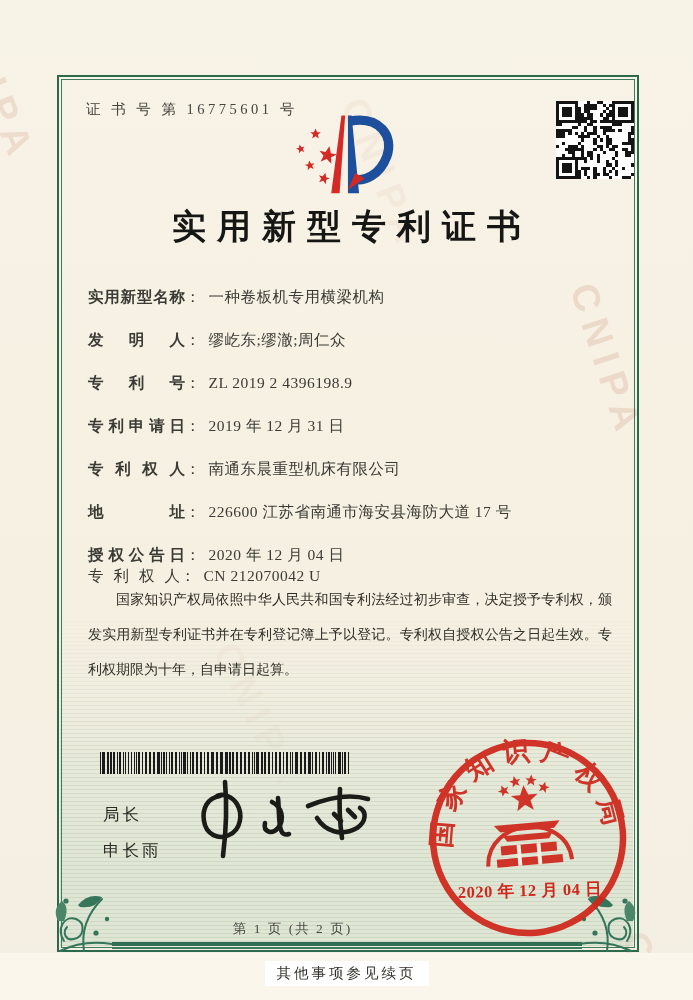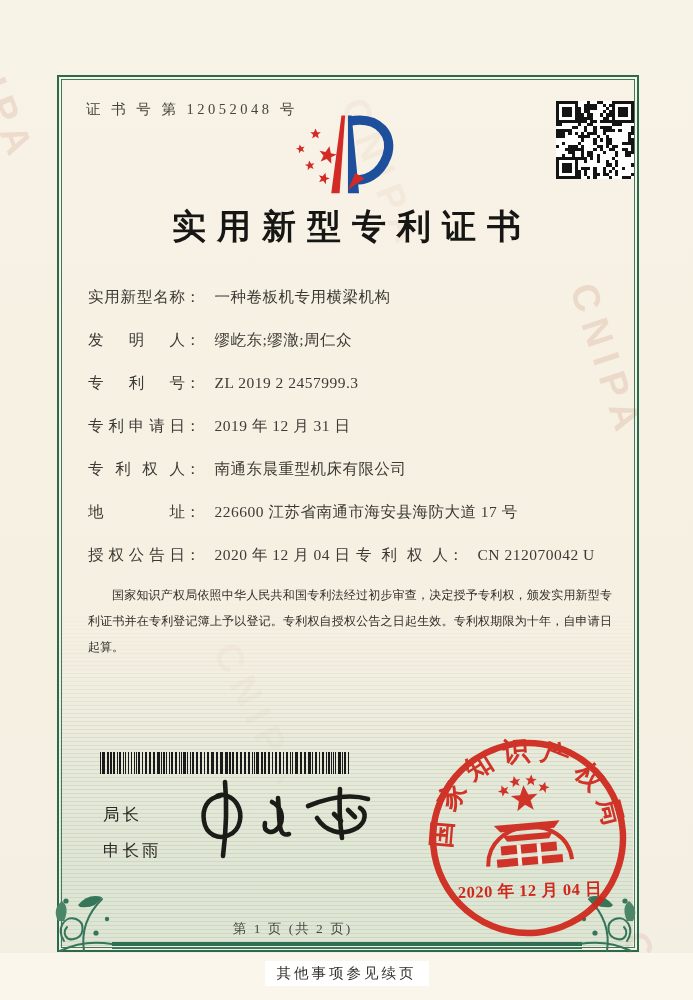--- a/index.html
+++ b/index.html
@@ -49,32 +49,33 @@
     position:absolute;left:0;top:204px;width:693px;text-align:center;z-index:3;
     font-size:34px;font-weight:700;letter-spacing:11px;color:#161614;
     text-indent:11px;
   }
   .fields{position:absolute;left:88px;top:287px;width:524px;z-index:3;}
   .frow{height:43px;font-size:15.5px;color:#3b3a34;white-space:nowrap;}
   .jlabel{
     display:inline-block;width:97px;
     text-align:justify;text-align-last:justify;
     vertical-align:top;
+    font-weight:bold;
   }
   .fcolon{display:inline-block;}
-  .fvalue{margin-left:14px;letter-spacing:0.5px;}
-  .grant-row{display:flex;}
+  .fvalue{margin-left:8px;letter-spacing:0.5px;}
+  .grant-row{display:flex;flex-direction:column;}
   .grant-first{width:268px;}
   .jlabel2{
     display:inline-block;width:92px;
     text-align:justify;text-align-last:justify;vertical-align:top;
   }
   .paras{
     position:absolute;left:88px;top:582px;width:524px;z-index:3;
-    font-size:12px;line-height:26px;color:#2f2d27;text-align:justify;
+    font-size:14px;line-height:35px;color:#2f2d27;text-align:justify;
   }
   .paras p{margin:0;text-indent:2em;}
   .barcode{position:absolute;left:100px;top:752px;z-index:3;}
   .officer{
     position:absolute;left:103px;top:804px;z-index:3;
     font-size:16.5px;letter-spacing:3px;color:#2a2a25;
   }
   .officer div{margin-bottom:14px;}
   .signature{position:absolute;left:190px;top:776px;z-index:4;}
   .seal{position:absolute;left:427px;top:737px;width:202px;height:202px;z-index:6;
@@ -114,21 +115,21 @@
   <span class="wm" style="left:372px;top:92px;transform:rotate(68deg);opacity:.22;">CNIPA</span>
   <span class="wm" style="left:602px;top:278px;transform:rotate(72deg);opacity:.60;">CNIPA</span>
 
   <span class="wm" style="left:243px;top:636px;transform:rotate(64deg);opacity:.16;">CNIPA</span>
   <span class="wm" style="left:-38px;top:868px;transform:rotate(68deg);opacity:.50;">CNIPA</span>
   <span class="wm" style="left:650px;top:924px;transform:rotate(62deg);opacity:.45;">CNIPA</span>
 
   <div class="guilloche"></div>
   <div class="cert-border"></div>
 
-  <div class="cert-no">证 书 号 第 12052048 号</div>
+  <div class="cert-no">证 书 号 第 16775601 号</div>
 
   <svg class="logo" viewBox="0 0 130 95">
     <defs>
       <path id="star" d="M0,-1 L0.294,-0.309 L0.951,-0.309 L0.419,0.118 L0.588,0.809 L0,0.4 L-0.588,0.809 L-0.419,0.118 L-0.951,-0.309 L-0.294,-0.309 Z"></path>
     </defs>
     <g fill="#d42a25">
       <use href="#star" transform="translate(15,42) scale(5) rotate(-14)"></use>
       <use href="#star" transform="translate(31,26) scale(6)"></use>
       <use href="#star" transform="translate(44,49) scale(10) rotate(12)"></use>
       <use href="#star" transform="translate(25,60) scale(5.5) rotate(-10)"></use>
@@ -442,21 +443,21 @@
   <div class="title">实用新型专利证书</div>
 
   <div class="fields">
     <div class="frow">
       <span class="jlabel">实用新型名称</span><span class="fcolon">：</span><span class="fvalue">一种卷板机专用横梁机构</span>
     </div>
     <div class="frow">
       <span class="jlabel">发明人</span><span class="fcolon">：</span><span class="fvalue">缪屹东;缪澈;周仁众</span>
     </div>
     <div class="frow">
-      <span class="jlabel">专利号</span><span class="fcolon">：</span><span class="fvalue">ZL 2019 2 2457999.3</span>
+      <span class="jlabel">专利号</span><span class="fcolon">：</span><span class="fvalue">ZL 2019 2 4396198.9</span>
     </div>
     <div class="frow">
       <span class="jlabel">专利申请日</span><span class="fcolon">：</span><span class="fvalue">2019 年 12 月 31 日</span>
     </div>
     <div class="frow">
       <span class="jlabel">专利权人</span><span class="fcolon">：</span><span class="fvalue">南通东晨重型机床有限公司</span>
     </div>
     <div class="frow">
       <span class="jlabel">地址</span><span class="fcolon">：</span><span class="fvalue">226600 江苏省南通市海安县海防大道 17 号</span>
     </div>

